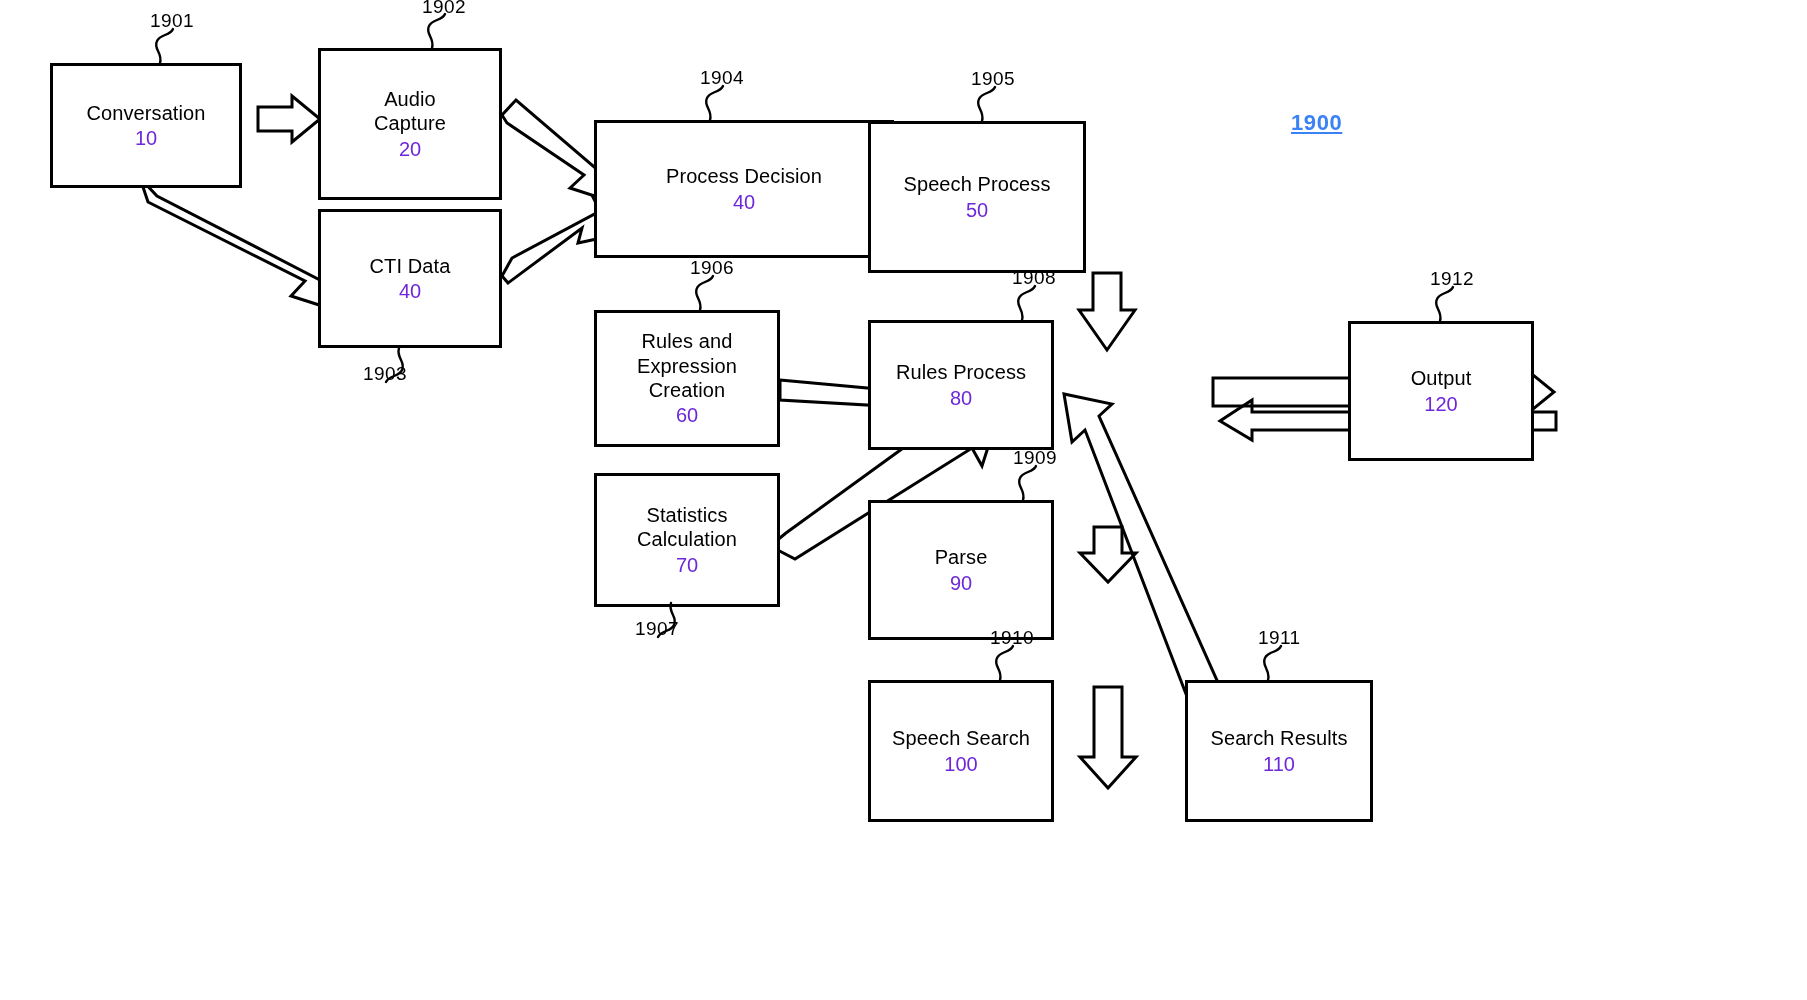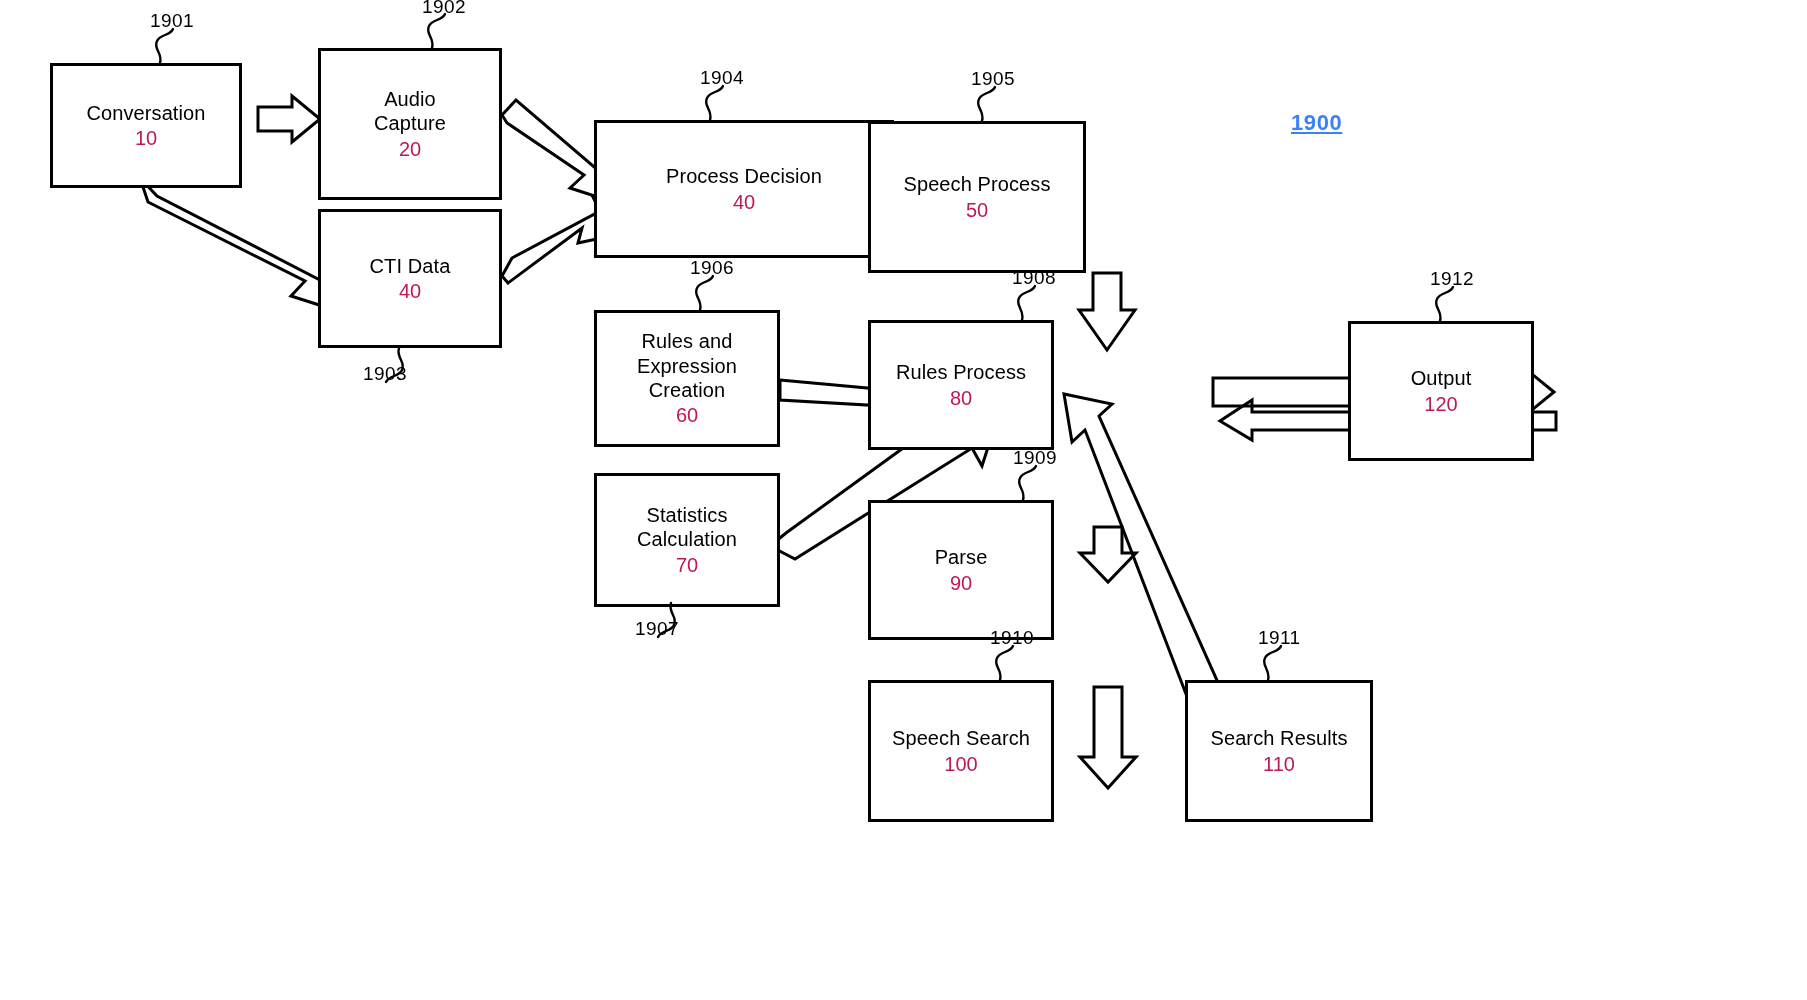--- a/index.html
+++ b/index.html
@@ -25,21 +25,21 @@
   .node .ttl{
     font-size:20px;
     color:#000000;
     line-height:1.22;
     text-align:center;
     white-space:pre-line;
     letter-spacing:0.1px;
   }
   .node .num{
     font-size:20px;
-    color:#be185d;
+    color:#6d28d9;
     line-height:1.22;
     text-align:center;
     margin-top:1px;
   }
   .reflabel{
     position:absolute;
     font-size:19px;
     color:#000000;
     z-index:7;
     white-space:nowrap;

